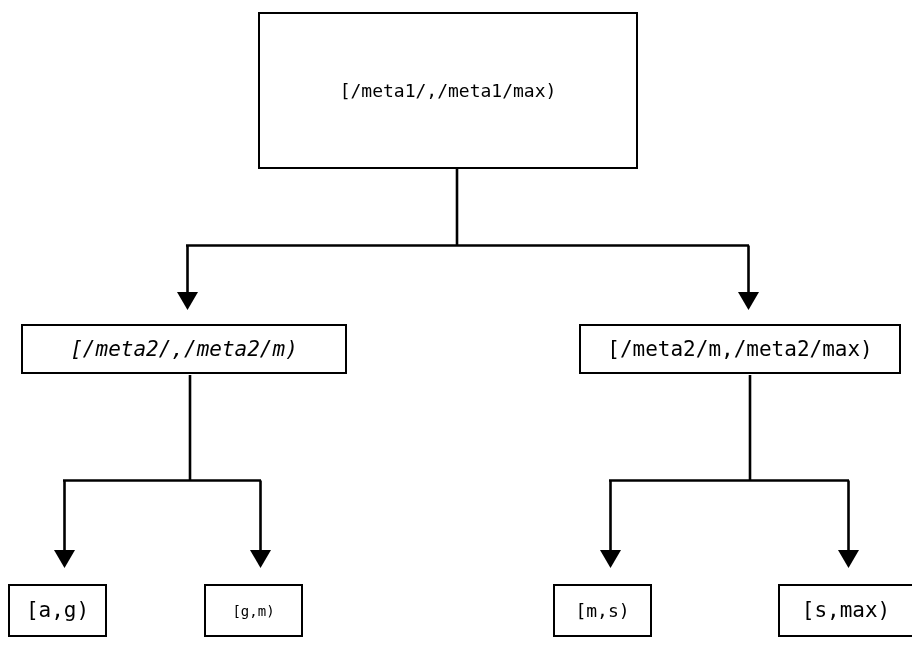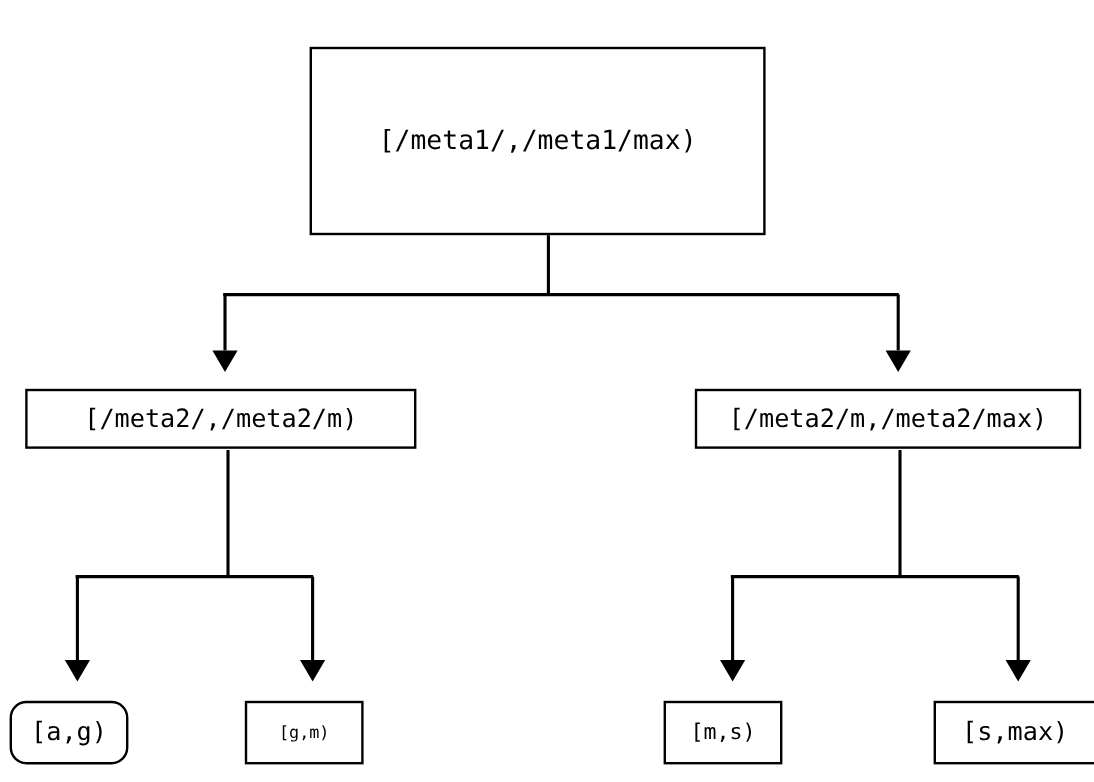--- a/index.html
+++ b/index.html
@@ -30,47 +30,46 @@
     display: block;
     line-height: 1;
     letter-spacing: 0px;
   }
   
   #node-root {
     left: 258px;
     top: 12px;
     width: 380px;
     height: 157px;
-    font-size: 22px;
-    margin-top: 27px;
+    font-size: 18px;
   }
   
   #node-mid-left {
     left: 21px;
     top: 324px;
     width: 326px;
     height: 50px;
     font-size: 21px;
+    font-style: italic;
   }
   #node-mid-right {
     left: 579px;
     top: 324px;
     width: 322px;
     height: 50px;
     font-size: 21px;
     text-align: center;
   }
   
   #node-leaf-0 {
     left: 8px;
     top: 584px;
     width: 99px;
     height: 53px;
     font-size: 21px;
-    border-radius: 14px;
   }
   #node-leaf-1 {
     left: 204px;
     top: 584px;
     width: 99px;
     height: 53px;
     font-size: 14px;
   }
   #node-leaf-2 {
     left: 553px;

